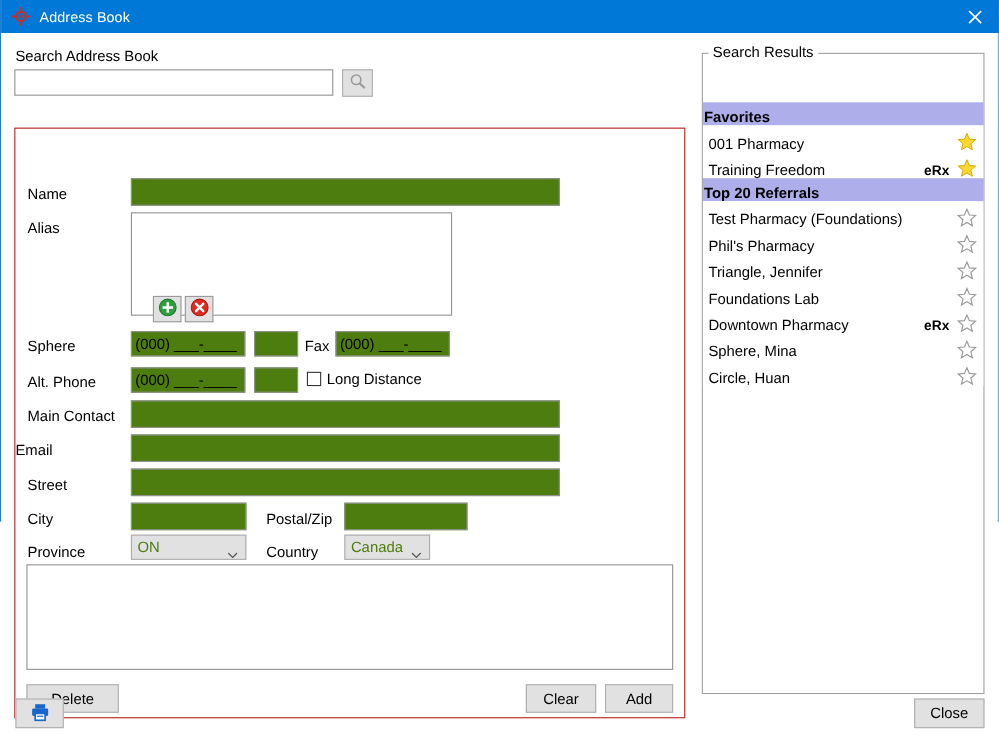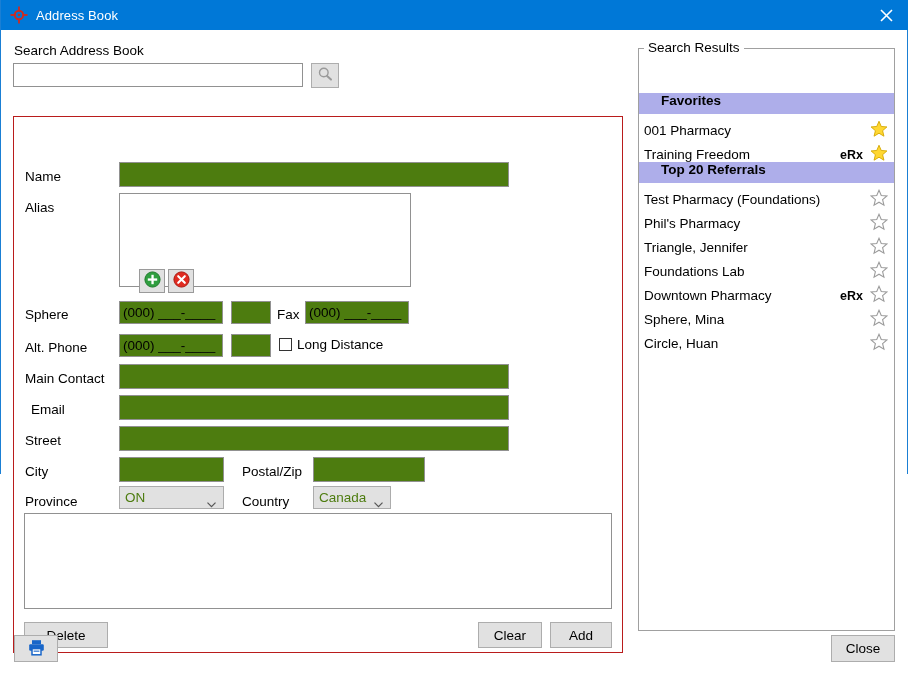--- a/index.html
+++ b/index.html
@@ -188,22 +188,22 @@
     font-size: 13.5px;
     color: #000;
   }
   #results-list {
     position: absolute; left: 638px; top: 63px;
     width: 255px; height: 250px;
   }
   .res-header {
     height: 21px;
     background: #aeaeea;
-    display: flex; align-items: flex-start;
-    padding-left: 22px;
+    display: flex; align-items: flex-end;
+    padding-left: 1px;
     font-size: 13.5px;
     font-weight: bold;
     color: #000;
   }
   .res-item {
     height: 24px;
     display: flex; align-items: flex-end;
     padding-left: 5px; padding-right: 6px;
     font-size: 13.5px;
     background: #ffffff;
@@ -301,21 +301,21 @@
       <input class="ftext" style="left: 105px; top: 217px; width: 104px; height: 23px;" type="text" value="" placeholder="(000) ___-____">
       <input class="ftext" style="left: 217px; top: 217px; width: 40px; height: 23px;" type="text" value="" placeholder="">
       <div class="chkwrap" style="left:265px; top:220px;">
         <span class="chkbox"></span>
         <span>Long Distance</span>
       </div>
 
       <div class="flabel" style="left:11px; top:254px;">Main Contact</div>
       <input class="ftext" style="left: 105px; top: 247px; width: 390px; height: 25px;" type="text" value="" placeholder="">
 
-      <div class="flabel" style="left:17px; top:285px;">Email</div>
+      <div class="flabel" style="left:0; top:285px;">Email</div>
       <input class="ftext" style="left: 105px; top: 278px; width: 390px; height: 25px;" type="text" value="" placeholder="">
 
       <div class="flabel" style="left:11px; top:316px;">Street</div>
       <input class="ftext" style="left: 105px; top: 309px; width: 390px; height: 25px;" type="text" value="" placeholder="">
 
       <div class="flabel" style="left:11px; top:347px;">City</div>
       <input class="ftext" style="left: 105px; top: 340px; width: 105px; height: 25px;" type="text" value="" placeholder="">
       <div class="flabel" style="left:228px; top:347px;">Postal/Zip</div>
       <input class="ftext" style="left: 299px; top: 340px; width: 112px; height: 25px;" type="text" value="" placeholder="">
 

